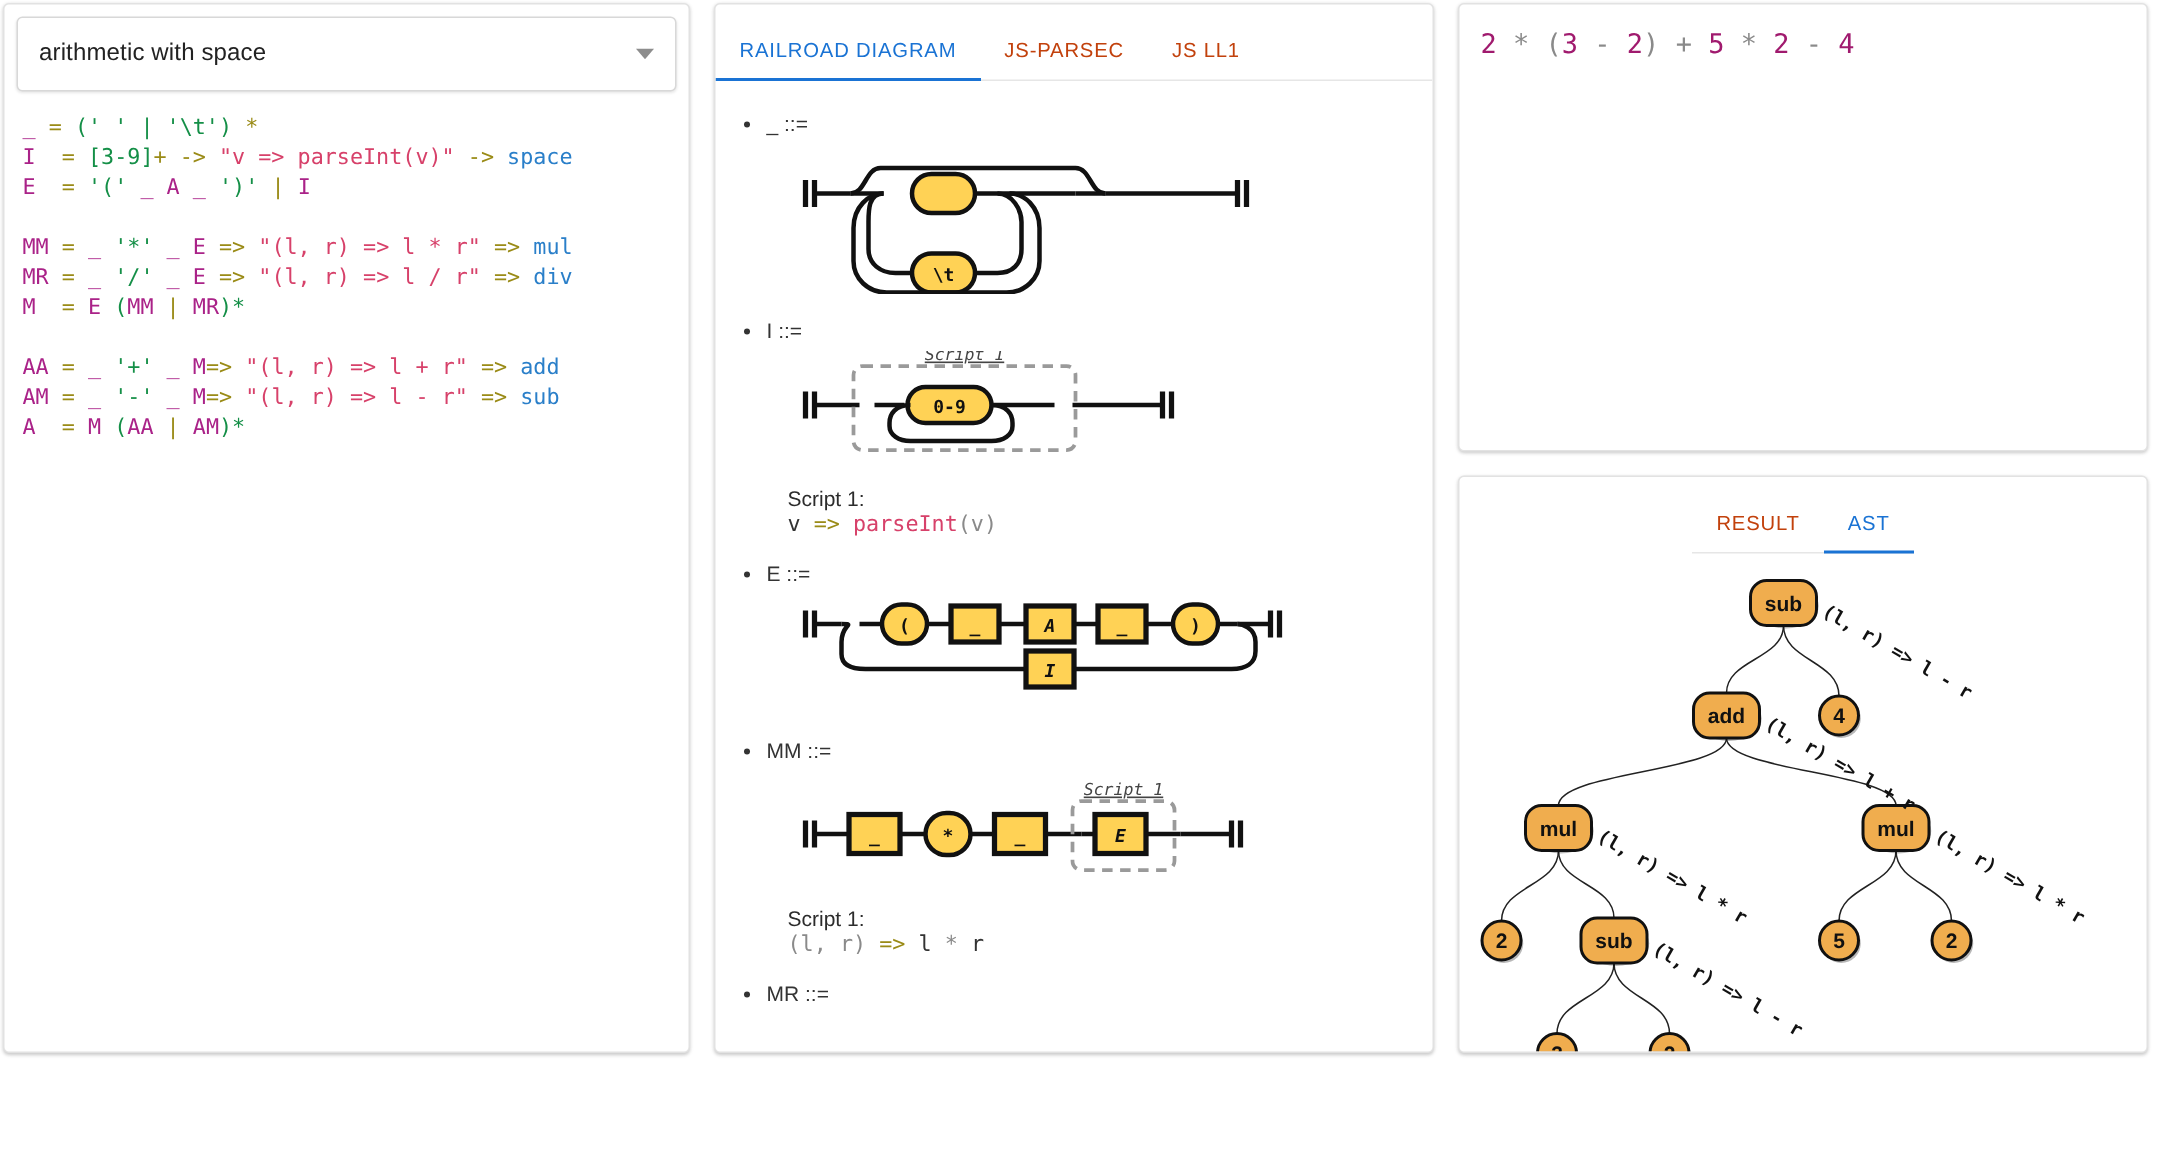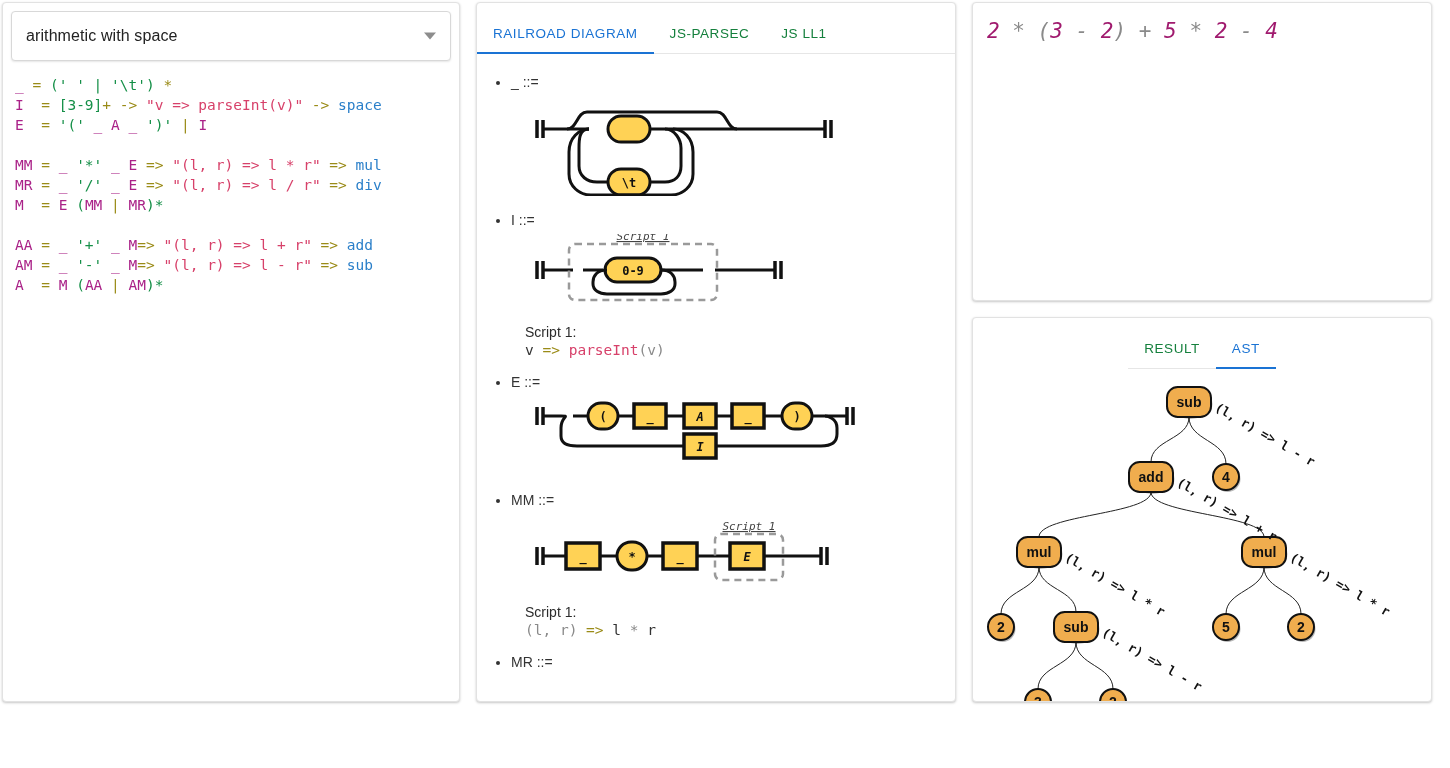--- a/index.html
+++ b/index.html
@@ -85,21 +85,21 @@
     display: flex;
     height: 50px;
     align-items: flex-end;
     border-bottom: 1px solid #e6e6e6;
     padding-left: 0;
     flex: 0 0 auto;
   }
   .tab {
     font-size: 13.5px;
     letter-spacing: .55px;
-    color: #15803d;
+    color: #c2410c;
     padding: 0 16px 12px 16px;
     position: relative;
     cursor: pointer;
     white-space: nowrap;
   }
   .tab.active { color: #1a73d4; }
   .tab.active::after {
     content: "";
     position: absolute;
     left: 0; right: 0; bottom: -1px;
@@ -126,23 +126,22 @@
     font-size: 14.5px;
     margin-top: 2px;
   }
 
   
   .col-right { width: 460px; display: flex; flex-direction: column; gap: 16px; }
   .input-card { height: 328px; padding: 0; }
   .expr {
     padding: 16px 14px;
     font-family: "DejaVu Sans Mono", "Liberation Mono", monospace;
-    font-size: 21px;
+    font-size: 18px;
     white-space: pre;
-    font-style: italic;
   }
   .ast-card { flex: 1 1 auto; display: flex; flex-direction: column; padding: 0; align-items: center; }
   .ast-scroll { flex: 1 1 auto; overflow: hidden; position: relative; }
   svg { display: block; }
 </style>
 </head>
 <body>
 
 <div class="app">
 

